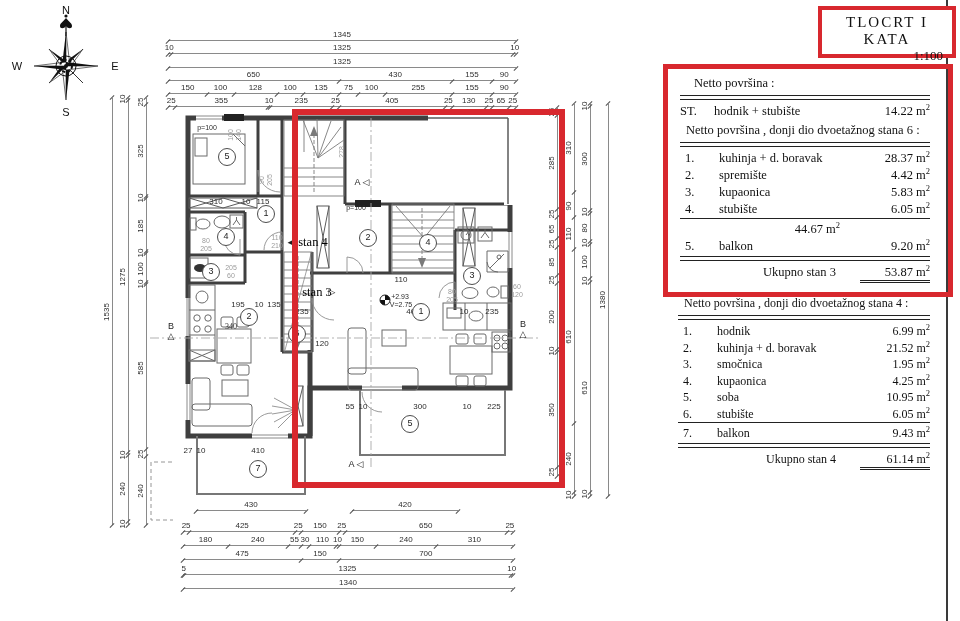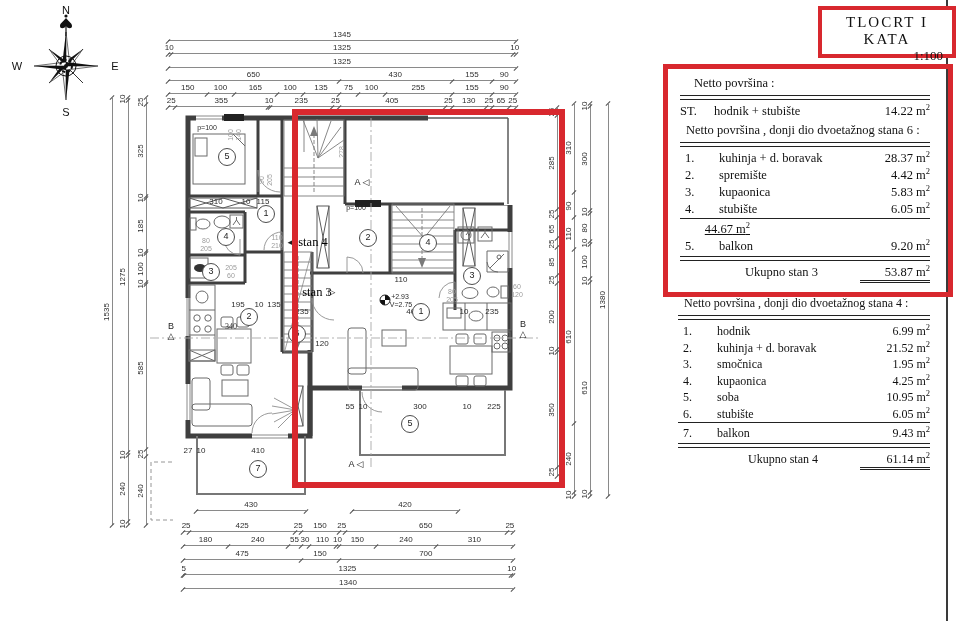--- a/index.html
+++ b/index.html
@@ -42,23 +42,23 @@
   .tbl{position:absolute;font-family:"Liberation Serif",serif;color:#111;z-index:4;}
   .tbl .thead{font-size:12.5px;padding-left:14px;height:17px;}
   .rule{height:1px;background:#222;margin:1px 0;}
   .rule-dbl{height:3px;border-top:1px solid #222;border-bottom:1px solid #222;margin:2px 0;}
   .trow{display:flex;align-items:baseline;height:17px;font-size:12.5px;}
   .t2 .trow{height:16.5px;font-size:12px;}
   .tnum{width:34px;padding-left:5px;}
   .tlabel{flex:1;}
   .tval{min-width:70px;text-align:right;white-space:nowrap;}
   .tval sup{font-size:8.5px;}
-  .trow.sub{justify-content:flex-start;text-decoration:underline;}
+  .trow.sub{justify-content:center;}
   .ttotal{display:flex;justify-content:flex-end;align-items:baseline;height:20px;font-size:12.5px;}
-  .ttotal .tl{margin-right:42px;}
+  .ttotal .tl{margin-right:24px;}
   .dblu{border-bottom:3px double #222;padding-bottom:0px;}
   .sheet-border{position:absolute;left:946px;top:0;width:2px;height:621px;background:#3a3a3a;z-index:0;}
   svg text{font-family:"Liberation Sans",sans-serif;}
 </style>
 </head>
 <body>
 
 <div class="page">
 
   <div class="sheet-border"></div>
@@ -413,21 +413,21 @@
       </div>
     </div>
   <div class="hrow" style="left:168px;top:83px;width:348px">
       <div class="hseg" style="flex-grow: 150;">
         <span>150</span>
       </div>
       <div class="hseg" style="flex-grow: 100;">
         <span>100</span>
       </div>
       <div class="hseg" style="flex-grow: 165;">
-        <span>165</span>
+        <span>128</span>
       </div>
       <div class="hseg" style="flex-grow: 100;">
         <span>100</span>
       </div>
       <div class="hseg" style="flex-grow: 135;">
         <span>135</span>
       </div>
       <div class="hseg" style="flex-grow: 75;">
         <span>75</span>
       </div>

